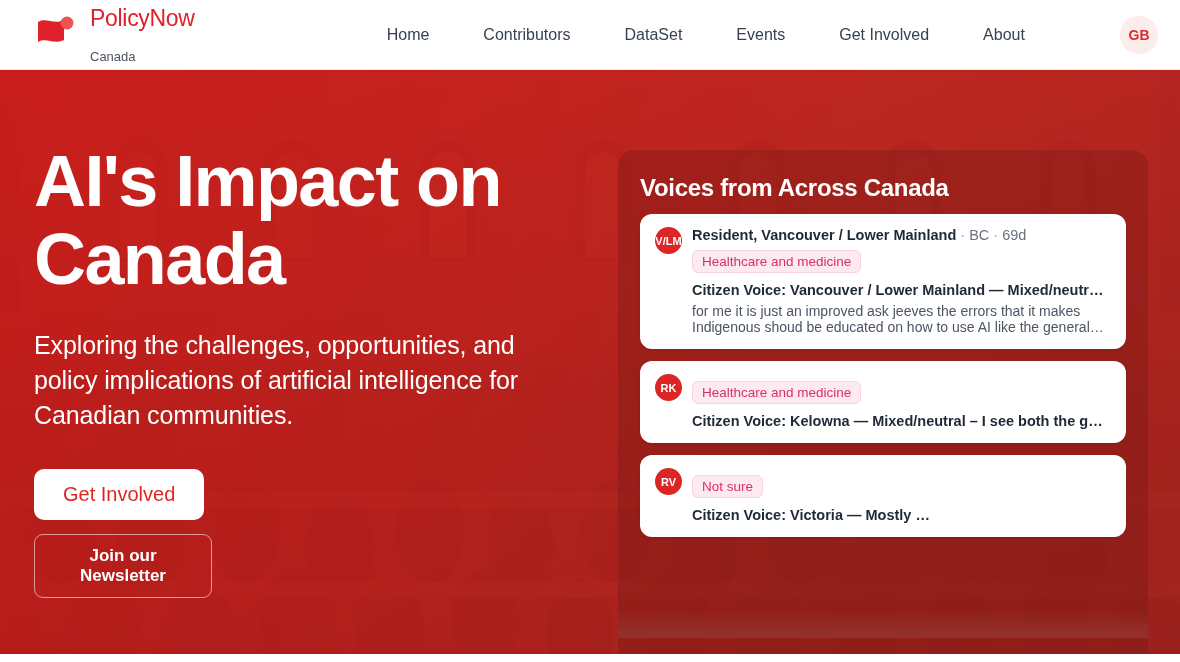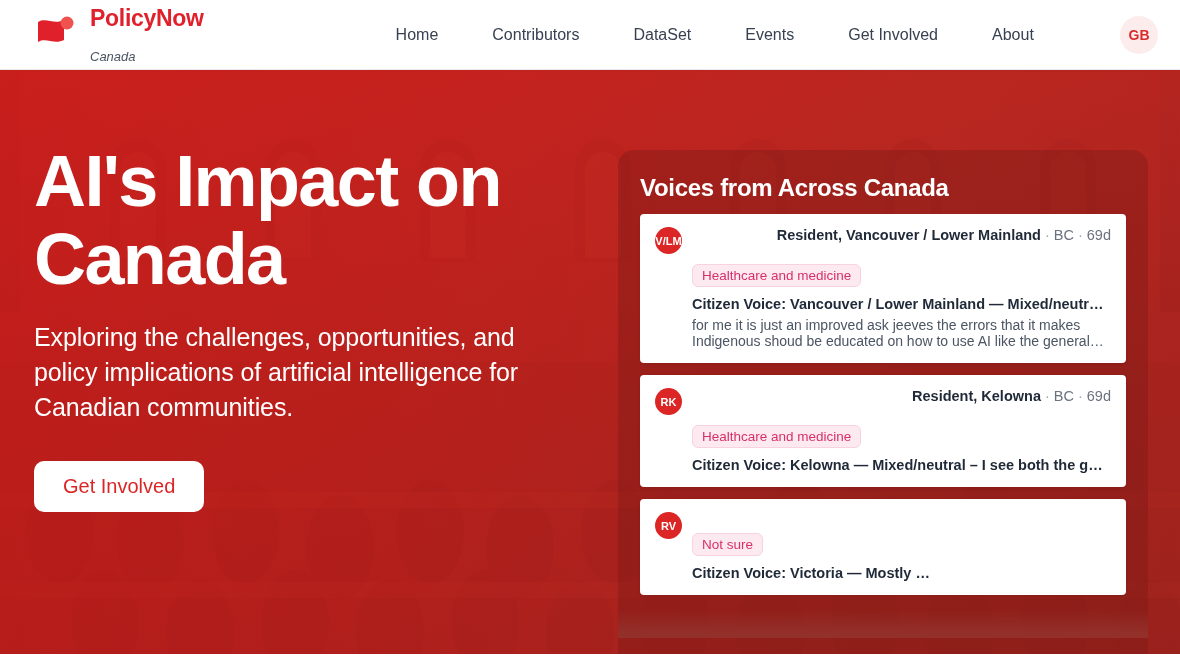--- a/index.html
+++ b/index.html
@@ -16,22 +16,22 @@
     width: 1180px; height: 70px;
     background: #ffffff;
     border-bottom: 1px solid #e9e9ee;
     display: flex; align-items: center;
     z-index: 20;
   }
   .brand { display: flex; align-items: center; gap: 10px; margin-left: 34px; }
   .logo-mark { position: relative; width: 46px; height: 38px; flex: 0 0 auto; }
   .logo-mark svg { display: block; }
   .brand-text { display: flex; flex-direction: column; line-height: 1; }
-  .brand-name { font-size: 23px; font-weight: bold; color: #e0202a; letter-spacing: -0.3px; }
-  .brand-sub { font-size: 13px; color: #4b5563; margin-top: 20px; font-style: italic; }
+  .brand-name { font-size: 23px; font-weight: normal; color: #e0202a; letter-spacing: -0.3px; }
+  .brand-sub { font-size: 13px; color: #4b5563; margin-top: 20px; }
 
   .nav {
     display: flex; align-items: center; gap: 54px;
     margin-left: 192px;
   }
   .nav a {
     font-size: 16px; color: #374151; text-decoration: none; white-space: nowrap;
   }
   .avatar-btn {
     position: absolute; right: 22px; top: 16px;
@@ -64,21 +64,21 @@
   }
 
   .hero-inner { position: absolute; inset: 0; }
 
   .hero-left { position: absolute; left: 34px; top: 80px; width: 560px; }
   .hero-title {
     font-size: 72px; line-height: 78px; font-weight: bold;
     color: #ffffff; letter-spacing: -1.6px;
   }
   .hero-sub {
-    margin-top: 22px;
+    margin-top: 30px;
     font-size: 25px; line-height: 35px; color: #ffffff;
     max-width: 520px; letter-spacing: -0.1px;
   }
   .hero-actions { margin-top: 36px; }
   .btn-primary {
     display: inline-block;
     background: #ffffff; color: #dc2626;
     font-size: 20px; padding: 14px 29px;
     border-radius: 10px; border: none; cursor: pointer;
     font-family: inherit;
@@ -104,38 +104,38 @@
   .voices-title {
     font-size: 24px; font-weight: bold; color: #ffffff;
     padding: 24px 0 0 22px; letter-spacing: -0.3px;
   }
   .voices-list {
     position: absolute; left: 0; top: 64px;
     width: 530px; height: 424px;
     padding: 0 22px; overflow: hidden;
   }
   .voice-card {
-    background: #ffffff; border-radius: 4px;
+    background: #ffffff; border-radius: 12px;
     padding: 13px 15px 14px 15px; margin-bottom: 12px;
     box-shadow: 0 1px 3px rgba(0,0,0,0.10);
   }
   .vc-head { display: flex; align-items: flex-start; gap: 10px; }
   .vc-avatar {
     width: 27px; height: 27px; border-radius: 50%;
     background: #dc2626; color: #ffffff;
     font-size: 11px; font-weight: bold;
     display: flex; align-items: center; justify-content: center;
     flex: 0 0 auto; overflow: visible; white-space: nowrap;
   }
   .vc-body { flex: 1; min-width: 0; }
-  .vc-meta { font-size: 14.5px; color: #6b7280; white-space: nowrap; text-align: right; }
+  .vc-meta { font-size: 14.5px; color: #6b7280; white-space: nowrap; }
   .vc-author { font-weight: bold; color: #1f2937; }
   .vc-dot { margin: 0 4px; color: #9ca3af; }
   .vc-tag {
-    display: inline-block; margin-top: 21px;
+    display: inline-block; margin-top: 7px;
     background: #fdeaf0; color: #d6306a;
     border: 1px solid #f8d2de;
     font-size: 13.5px; padding: 3px 9px; border-radius: 6px;
   }
   .vc-title {
     margin-top: 9px; font-size: 14.5px; font-weight: bold; color: #1f2937;
     white-space: nowrap; overflow: hidden; text-overflow: ellipsis;
   }
   .vc-excerpt {
     margin-top: 5px; font-size: 14px; line-height: 16px; color: #4b5563;
@@ -249,20 +249,21 @@
   </div>
   <div class="hero-tint"></div>
   <div class="hero-tint2"></div>
 
   <div class="hero-inner">
     <div class="hero-left">
       <h1 class="hero-title">AI's Impact on Canada</h1>
       <p class="hero-sub">Exploring the challenges, opportunities, and policy implications of artificial intelligence for Canadian communities.</p>
       <div class="hero-actions">
         <button class="btn-primary">Get Involved</button>
+        <button class="btn-secondary">Join our Newsletter</button>
       </div>
     </div>
 
     <div class="voices">
       <div class="voices-title">Voices from Across Canada</div>
 
       <div class="voices-list">
 
         <div class="voice-card">
           <div class="vc-head">
@@ -275,23 +276,20 @@
               <div class="vc-title">Citizen Voice: Vancouver / Lower Mainland — Mixed/neutral – I se…</div>
               <div class="vc-excerpt">for me it is just an improved ask jeeves the errors that it makes Indigenous shoud be educated on how to use AI like the general…</div>
             </div>
           </div>
         </div>
 
         <div class="voice-card">
           <div class="vc-head">
             <span class="vc-avatar">RK</span>
             <div class="vc-body">
-              <div class="vc-meta">
-                <span class="vc-author">Resident, Kelowna</span><span class="vc-dot">·</span><span>BC</span><span class="vc-dot">·</span><span>69d</span>
-              </div>
               <span class="vc-tag">Healthcare and medicine</span>
               <div class="vc-title">Citizen Voice: Kelowna — Mixed/neutral – I see both the good an…</div>
             </div>
           </div>
         </div>
 
         <div class="voice-card">
           <div class="vc-head">
             <span class="vc-avatar">RV</span>
             <div class="vc-body">

